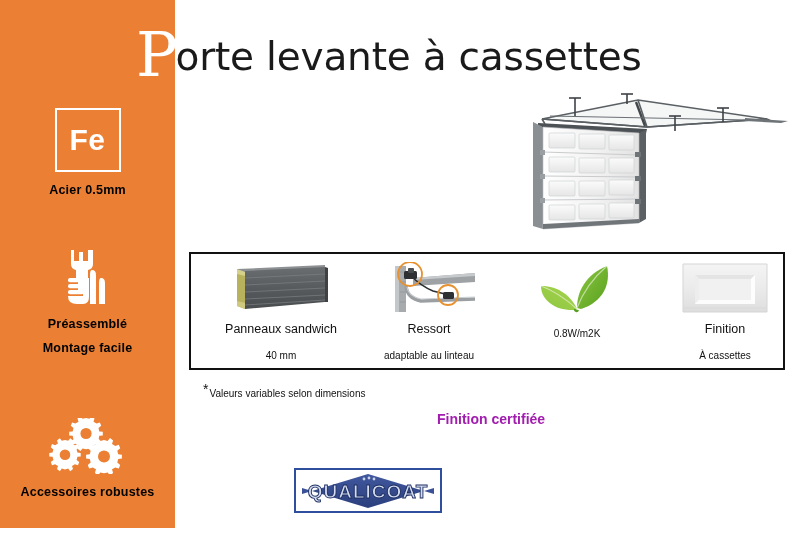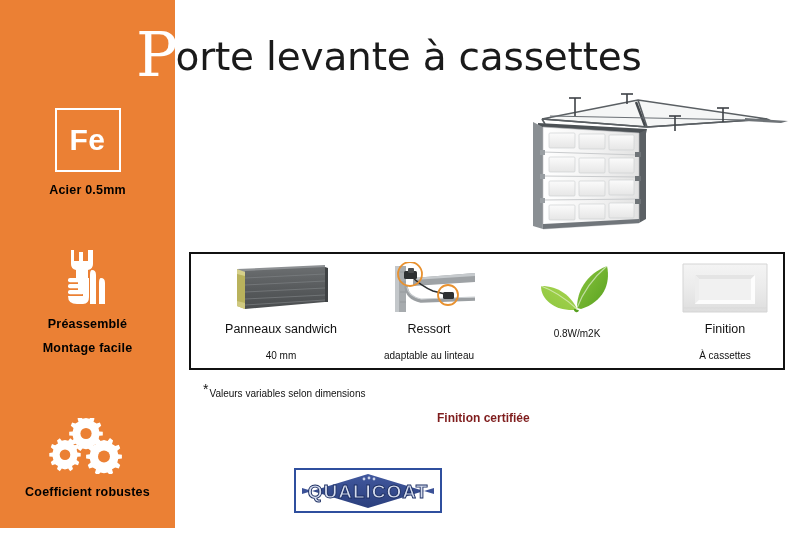--- a/index.html
+++ b/index.html
@@ -39,21 +39,21 @@
                border:2px solid #111111;background:#ffffff;box-sizing:border-box;
                display:flex;}
   .feature{flex:1;display:flex;flex-direction:column;align-items:center;padding-top:6px;padding-left:32px;}
   .feat-img{height:55px;display:flex;align-items:center;justify-content:center;}
   .feat-l1{font-size:12.5px;color:#111;margin-top:7px;text-align:center;line-height:15px;}
   .feat-l2{font-size:10px;color:#111;margin-top:11px;text-align:center;line-height:15px;}
 
   
   #footnote{position:absolute;left:203px;top:383px;font-size:10px;color:#111;line-height:12px;}
   #footnote .star{font-size:14px;vertical-align:3px;margin-right:1px;}
-  #certified{position:absolute;left:437px;top:411px;font-size:12px;font-weight:bold;color:#7f1d1d;}
+  #certified{position:absolute;left:437px;top:411px;font-size:14px;font-weight:bold;color:#a21caf;}
 
   
   #qualicoat{position:absolute;left:262px;top:468px;width:148px;height:45px;
              border:2px solid #2f4f9e;box-sizing:border-box;background:#fff;
              display:flex;align-items:center;justify-content:center;overflow:hidden;margin-left:32px;}
   #qualimarine{position:absolute;left:556px;top:462px;width:165px;height:56px;}
 
   .nosel{user-select:none;}
 </style>
 </head>
@@ -129,21 +129,21 @@
                        L8,13.3 L9.1,16.9 L6,19.3 L3.6,16.4 L0,17.3 L-3.6,16.4
                        L-6,19.3 L-9.1,16.9 L-8,13.3 L-11.3,11.4 L-14.8,12.6
                        L-16.2,9 L-13.3,6.6 L-14.2,3 L-17.9,2.6 L-17.9,-1.3
                        L-14.2,-1.7 L-13.3,-5.3 L-16.2,-7.7 L-14.8,-11.3
                        L-11.3,-10.1 L-8,-12 L-9.1,-15.6 L-6,-18 L-3.6,-15.1 Z"></path>
               <circle cx="0" cy="0.6" r="6" fill="#EB8034"></circle>
             </g>
           </g>
         </svg>
       </div>
-      <div class="side-label">Coefficient robustes</div>
+      <div class="side-label">Accessoires robustes</div>
     </div>
   </div>
 
   <div id="title" class="nosel">
     <span class="cap">P</span><span>orte levante à cassettes</span>
   </div>
 
   <div id="door-photo">
     <svg width="285" height="145" viewBox="0 0 285 145" aria-hidden="true">
       <defs>

